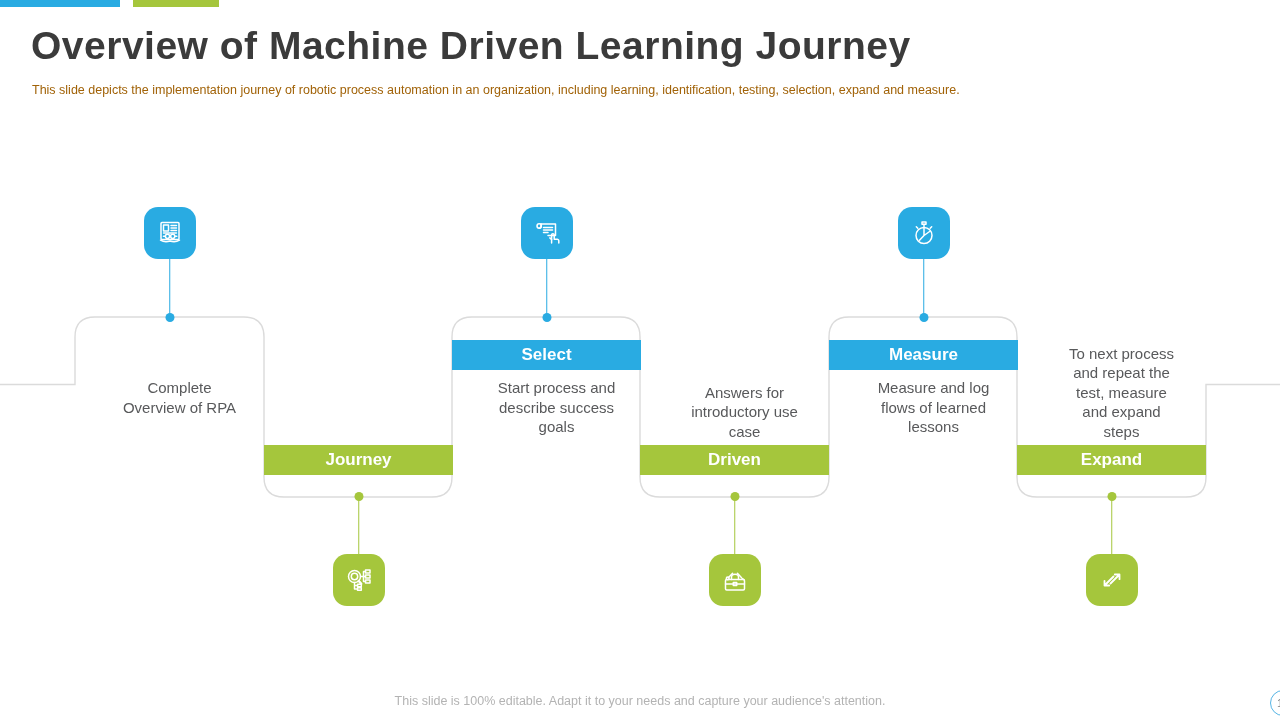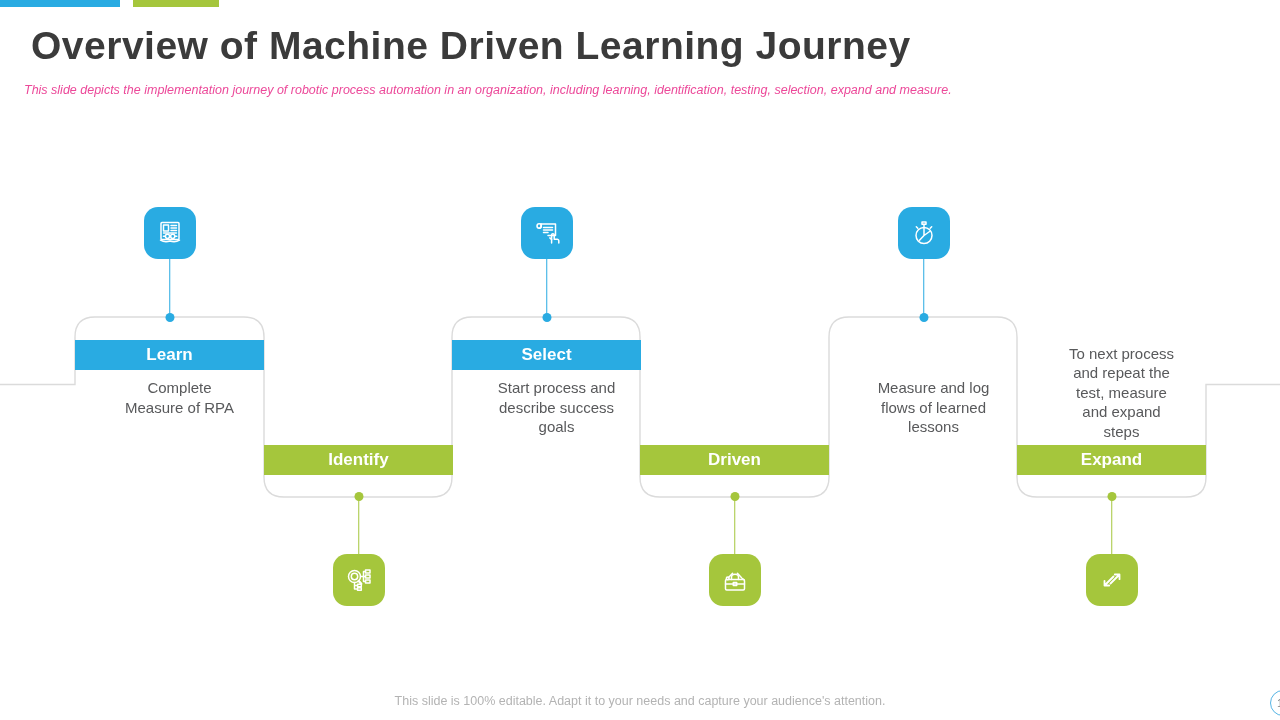--- a/index.html
+++ b/index.html
@@ -13,22 +13,22 @@
   }
   .bar{position:absolute;top:0;height:7px;}
   .bar-blue{left:0;width:120px;background:var(--blue);}
   .bar-green{left:133px;width:86px;background:var(--green);}
 
   .title{
     position:absolute;left:31px;top:24px;width:1100px;
     font-size:39px;letter-spacing:0.5px;color:#3b3b3b;font-weight:700;
   }
   .subtitle{
-    position:absolute;left:24px;top:83px;width:1150px;
-    font-size:12.5px;color:#ec4899;font-style:italic;
+    position:absolute;left:32px;top:83px;width:1150px;
+    font-size:12.5px;color:#a16207;
   }
 
   .serpentine{position:absolute;left:0;top:0;}
 
   .step{position:absolute;top:200px;width:189px;height:420px;}
   .icon-tile{
     position:absolute;left:50%;transform:translateX(-50%);
     width:52px;height:52px;border-radius:14px;
     display:flex;align-items:center;justify-content:center;
   }
@@ -86,26 +86,25 @@
       <rect x="9.5" y="8" width="5" height="6"></rect>
       <path d="M17 8.5h5.5M17 11h5.5M17 13.5h5.5M9.5 16h13"></path>
       <circle cx="13.5" cy="19.3" r="2.1"></circle>
       <circle cx="18.7" cy="19.3" r="2.1"></circle>
       <path d="M15.6 19.3h1M11.4 19.3h-2M20.8 19.3h2"></path>
       <path d="M6.5 23.2c3.2 1.8 6.3 1.8 9.5 0.8c3.2 1 6.3 1 9.5-0.8"></path>
     </svg>
   </div>
   <div class="connector"></div>
   <div class="dot"></div>
-  <div class="band">Learn</div>
-  <div class="desc" style="padding:0 27px;">Complete Measure of RPA</div>
+  <div class="desc" style="padding:0 27px;">Complete Overview of RPA</div>
 </div>
 
 <div class="step bottom" style="left:264px;">
-  <div class="band">Identify</div>
+  <div class="band">Journey</div>
   <div class="dot"></div>
   <div class="connector"></div>
   <div class="icon-tile">
     <svg class="icon" width="32" height="32" viewBox="0 0 32 32" fill="none" stroke="#fff" stroke-width="1.5" stroke-linecap="round" stroke-linejoin="round">
       <circle cx="11.5" cy="12.5" r="6"></circle>
       <circle cx="11.5" cy="12.5" r="3.2"></circle>
       <path d="M15.8 17l2.4 2.8" stroke-width="2.4"></path>
       <path d="M17.5 12.5h3M20.5 7.5v10M20.5 7.5h2M20.5 12.5h2M20.5 17.5h2"></path>
       <rect x="22.5" y="6" width="4.5" height="3"></rect>
       <rect x="22.5" y="11" width="4.5" height="3"></rect>
@@ -129,20 +128,21 @@
     </svg>
   </div>
   <div class="connector"></div>
   <div class="dot"></div>
   <div class="band">Select</div>
   <div class="desc" style="padding:0 14px;">Start process and describe success goals</div>
 </div>
 
 <div class="step bottom" style="left:640px;">
   <div class="band">Driven</div>
+  <div class="desc" style="padding:0 14px;">Answers for introductory use case</div>
   <div class="dot"></div>
   <div class="connector"></div>
   <div class="icon-tile">
     <svg class="icon" width="32" height="32" viewBox="0 0 32 32" fill="none" stroke="#fff" stroke-width="1.5" stroke-linecap="round" stroke-linejoin="round">
       <rect x="6.5" y="15.5" width="19" height="10.5" rx="1.2"></rect>
       <path d="M6.5 20h19"></path>
       <rect x="14.3" y="18.5" width="3.4" height="3"></rect>
       <path d="M12.5 15.5v-2.2a3.5 3 0 0 1 7 0v2.2"></path>
       <path d="M9.3 13.8L13.6 9.2"></path>
       <circle cx="8.7" cy="14.4" r="1.4"></circle>
@@ -156,20 +156,21 @@
     <svg class="icon" width="32" height="32" viewBox="0 0 32 32" fill="none" stroke="#fff" stroke-width="1.5" stroke-linecap="round" stroke-linejoin="round">
       <circle cx="16" cy="18.5" r="8"></circle>
       <path d="M16 18.5V11M16 18.5l5.6-4M16 18.5l-4.5 4.8"></path>
       <rect x="14" y="5" width="4" height="2.3"></rect>
       <path d="M16 7.3v2.2"></path>
       <path d="M9.8 11.2L8.3 9.7M22.2 11.2l1.5-1.5"></path>
     </svg>
   </div>
   <div class="connector"></div>
   <div class="dot"></div>
+  <div class="band">Measure</div>
   <div class="desc" style="padding:0 10px;">Measure and log flows of learned lessons</div>
 </div>
 
 <div class="step bottom" style="left:1017px;">
   <div class="band">Expand</div>
   <div class="desc" style="padding:0 28px;">To next process and repeat the test, measure and expand steps</div>
   <div class="dot"></div>
   <div class="connector"></div>
   <div class="icon-tile">
     <svg class="icon" width="32" height="32" viewBox="0 0 32 32" fill="none" stroke="#fff" stroke-width="1.8" stroke-linecap="round" stroke-linejoin="round">

